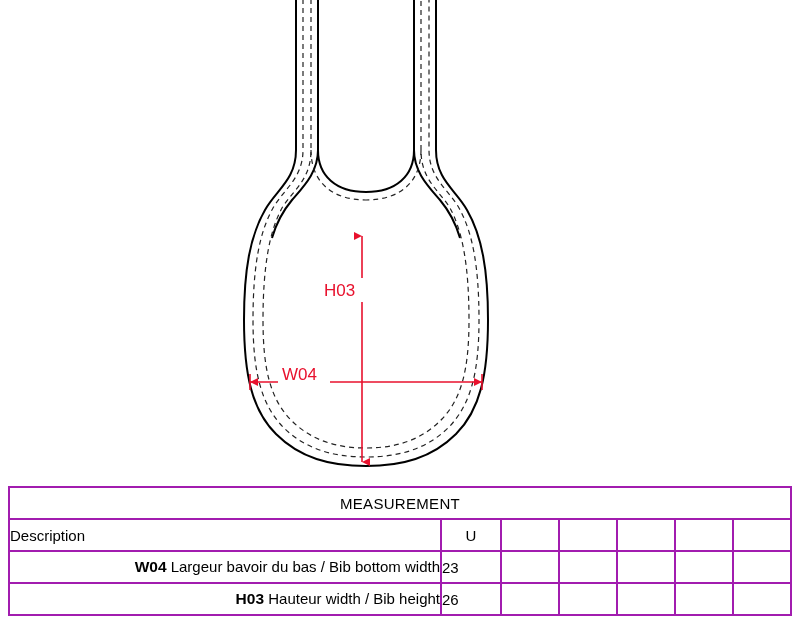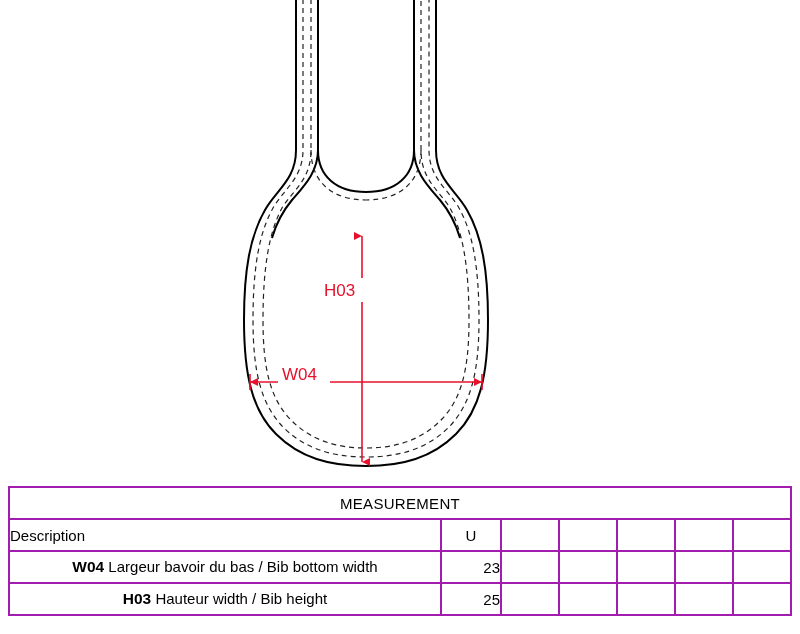--- a/index.html
+++ b/index.html
@@ -64,31 +64,31 @@
   .desc-head {
     font-weight: bold;
     font-size: 17px;
   }
   .u-head {
     text-align: center;
     font-weight: bold;
     font-size: 17px;
   }
   .desc-cell {
-    text-align: center;
+    text-align: right;
     padding-left: 8px;
     font-size: 15px;
     white-space: nowrap;
   }
   .desc-cell .code {
     font-weight: bold;
     font-size: 15.5px;
   }
   .val-cell {
-    text-align: right;
+    text-align: left;
     font-weight: bold;
     font-size: 14px;
   }
   .blank-cell {
     background: #ffffff;
   }
 </style>
 </head>
 <body>
 
@@ -221,21 +221,21 @@
         <td class="blank-cell"></td>
         <td class="blank-cell"></td>
         <td class="blank-cell"></td>
         <td class="blank-cell"></td>
       </tr>
       <tr>
         <td class="desc-cell">
           <span class="code">H03</span>
           <span> Hauteur width / Bib height</span>
         </td>
-        <td class="val-cell">25</td>
+        <td class="val-cell">26</td>
         <td class="blank-cell"></td>
         <td class="blank-cell"></td>
         <td class="blank-cell"></td>
         <td class="blank-cell"></td>
         <td class="blank-cell"></td>
       </tr>
     </tbody>
   </table>
 
 </div>

